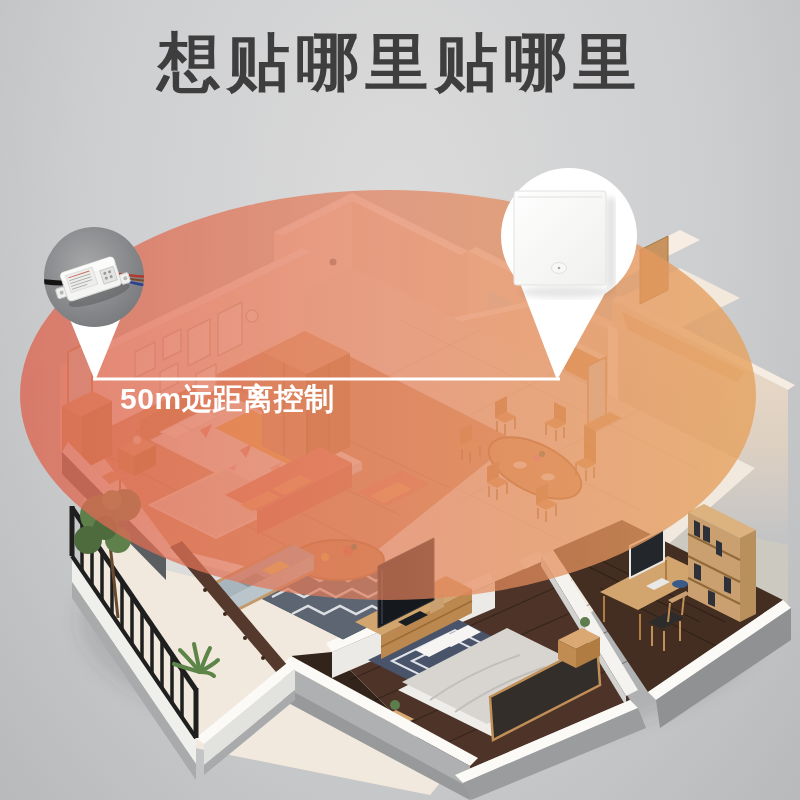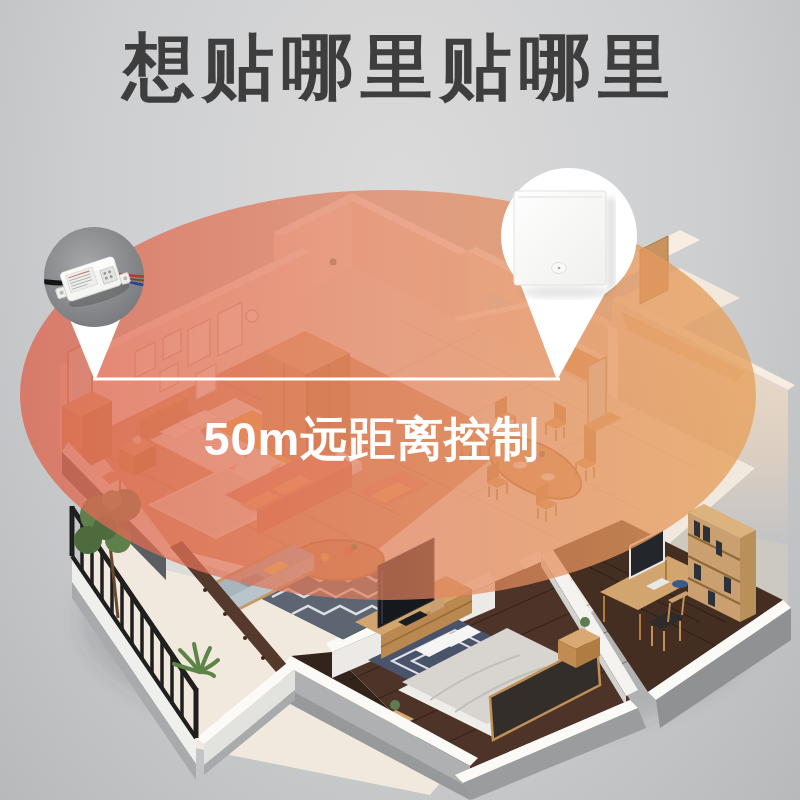--- a/index.html
+++ b/index.html
@@ -3,27 +3,27 @@
 <meta charset="utf-8">
 <style>
   html,body{margin:0;padding:0;}
   body{
     width:800px;height:800px;position:relative;overflow:hidden;
     font-family:"Liberation Sans","DejaVu Sans",sans-serif;
     background:radial-gradient(ellipse at 50% 26%, #dbdbdb 0%, #cdced0 55%, #b8b9bb 100%);
   }
   .page-title{
     position:absolute;top:28px;left:0;width:800px;text-align:center;
-    font-size:72px;font-weight:900;letter-spacing:0.10em;line-height:1.1;
+    font-size:63px;font-weight:900;letter-spacing:0.10em;line-height:1.1;
     white-space:nowrap;user-select:none;
   }
   .range-label{
-    position:absolute;top:384px;left:120px;width:420px;text-align:right;
-    font-size:47px;font-weight:800;letter-spacing:0.02em;line-height:1.0;
-    white-space:nowrap;user-select:none;margin-top:31px;
+    position:absolute;top:384px;left:120px;width:420px;text-align:left;
+    font-size:30px;font-weight:800;letter-spacing:0.02em;line-height:1.0;
+    white-space:nowrap;user-select:none;
   }
   svg.scene{position:absolute;top:0;left:0;}
 </style>
 </head>
 <body>
 
 <svg class="scene" width="800" height="800" viewBox="0 0 800 800">
   <defs>
     <linearGradient id="ellipseGrad" x1="0" y1="0" x2="1" y2="0">
       <stop offset="0" stop-opacity="0.78" stop-color="#dd6450"></stop>

